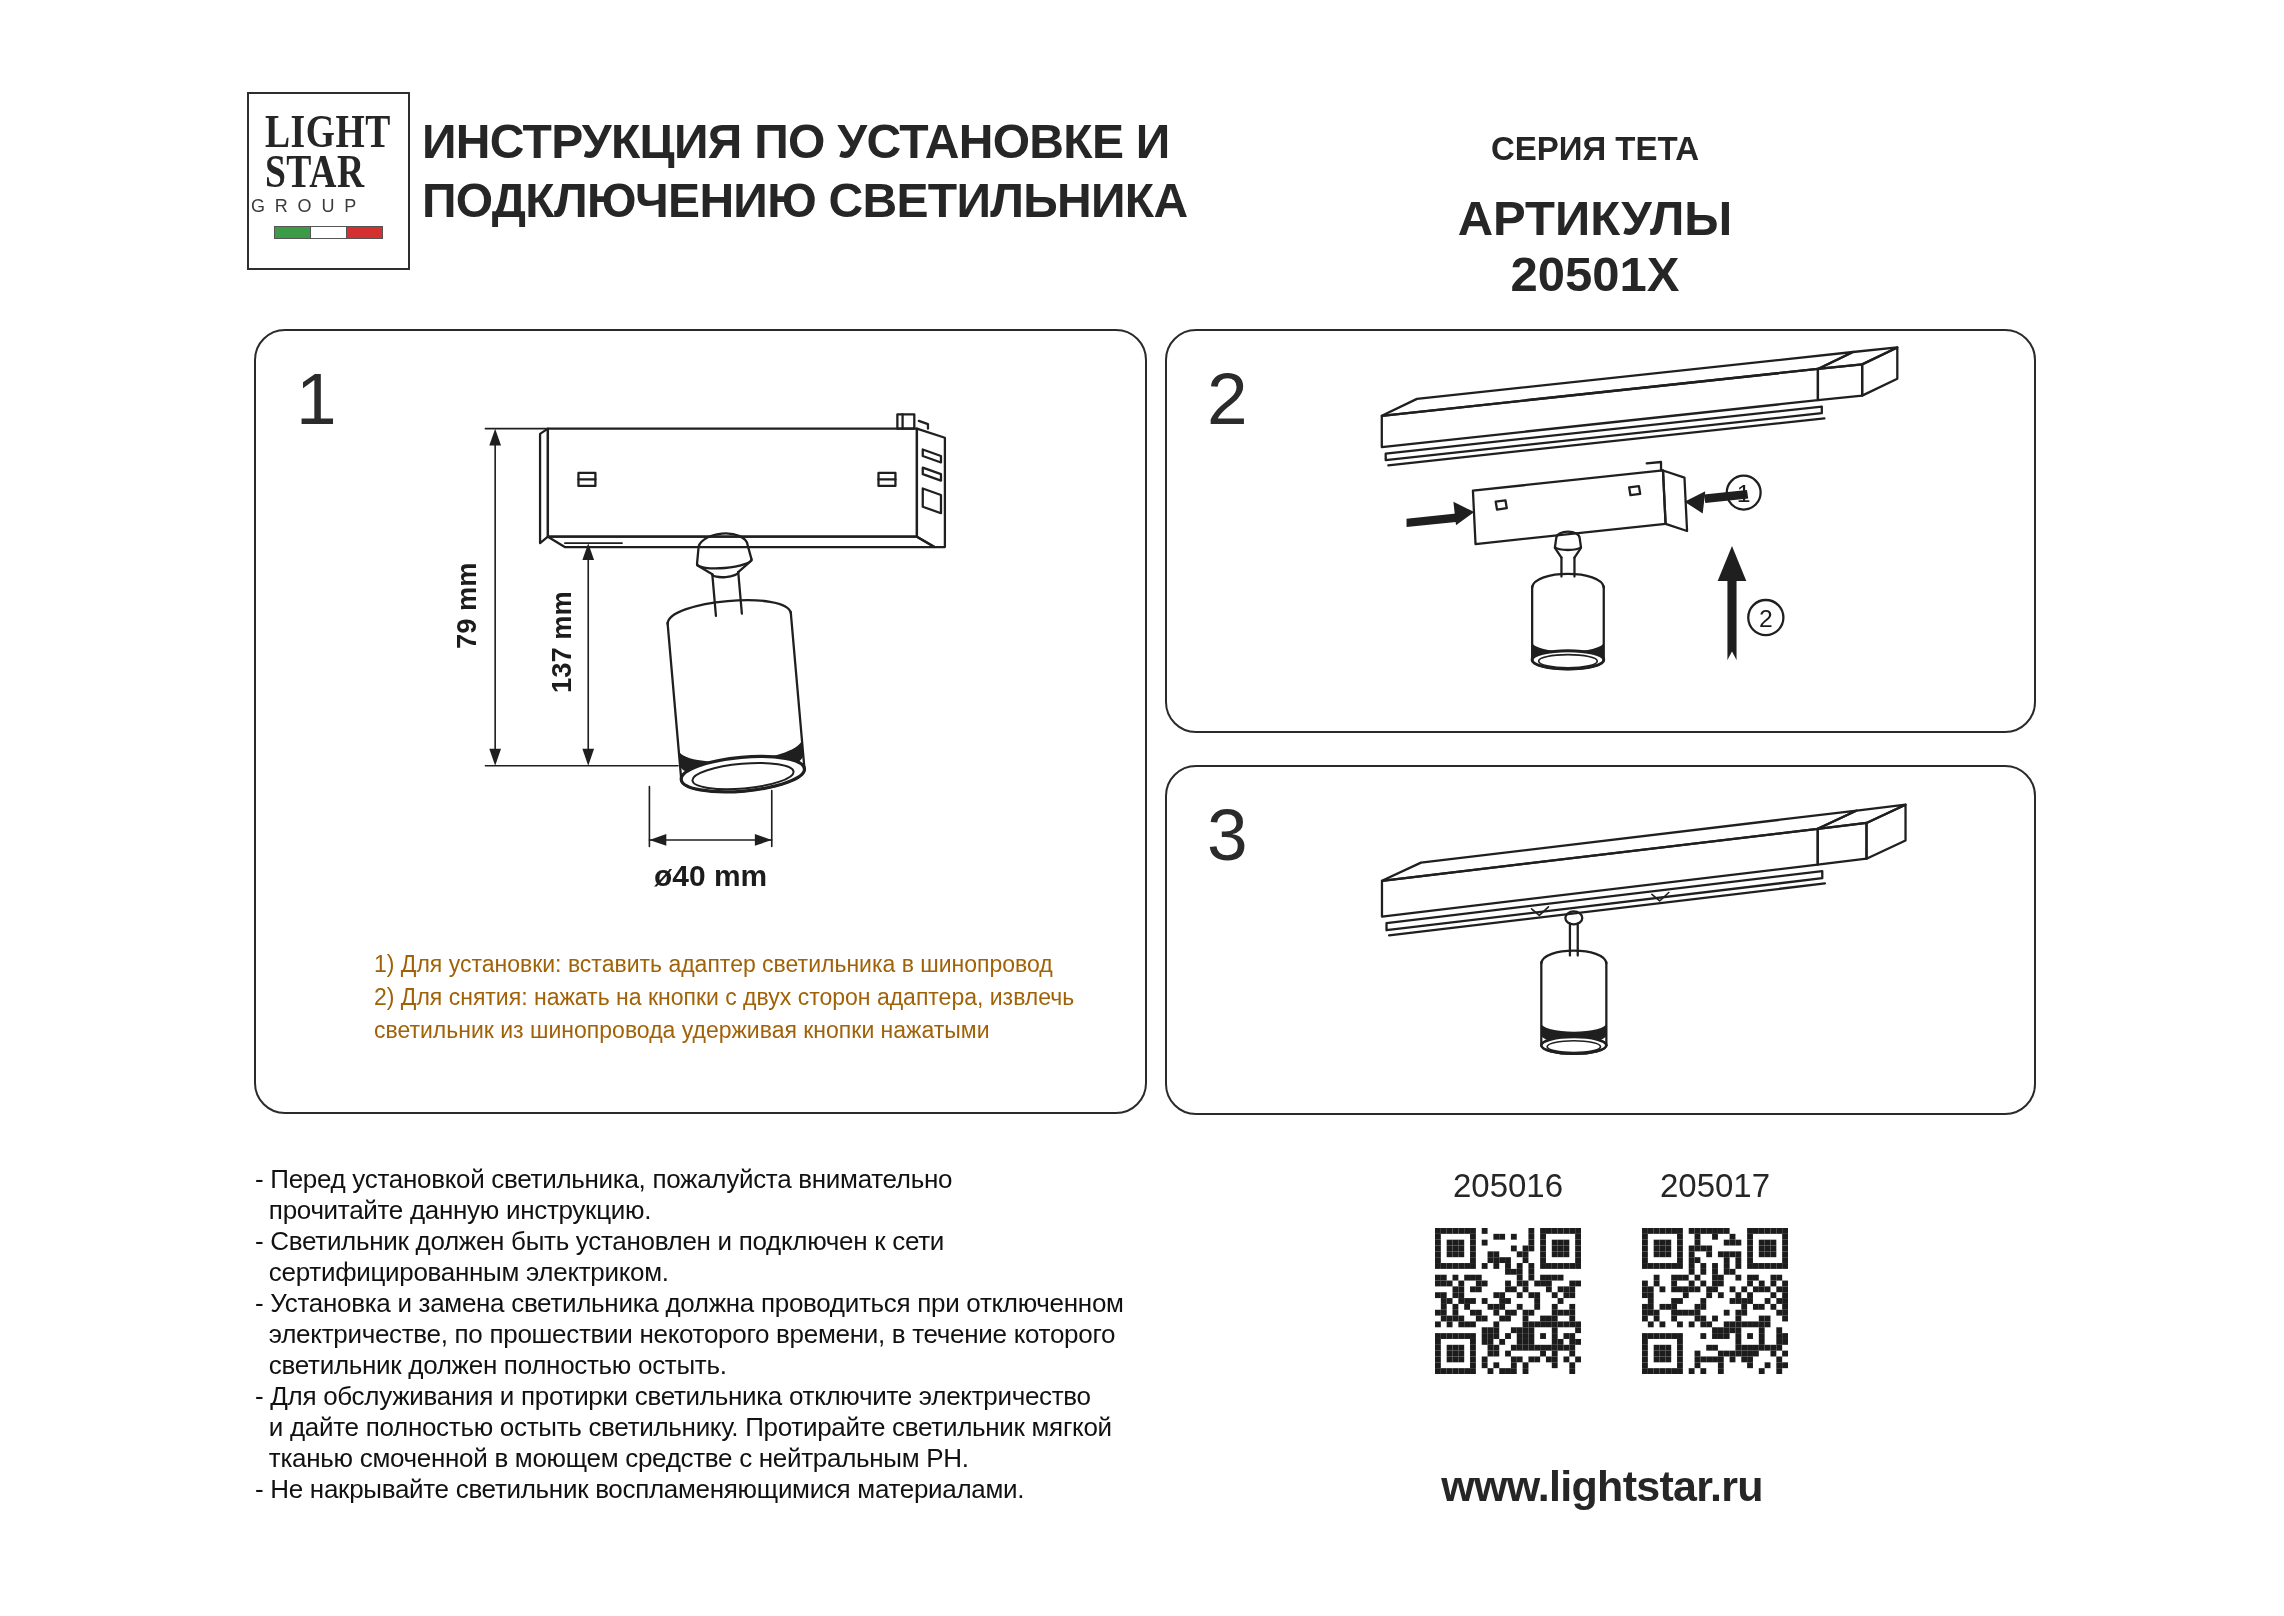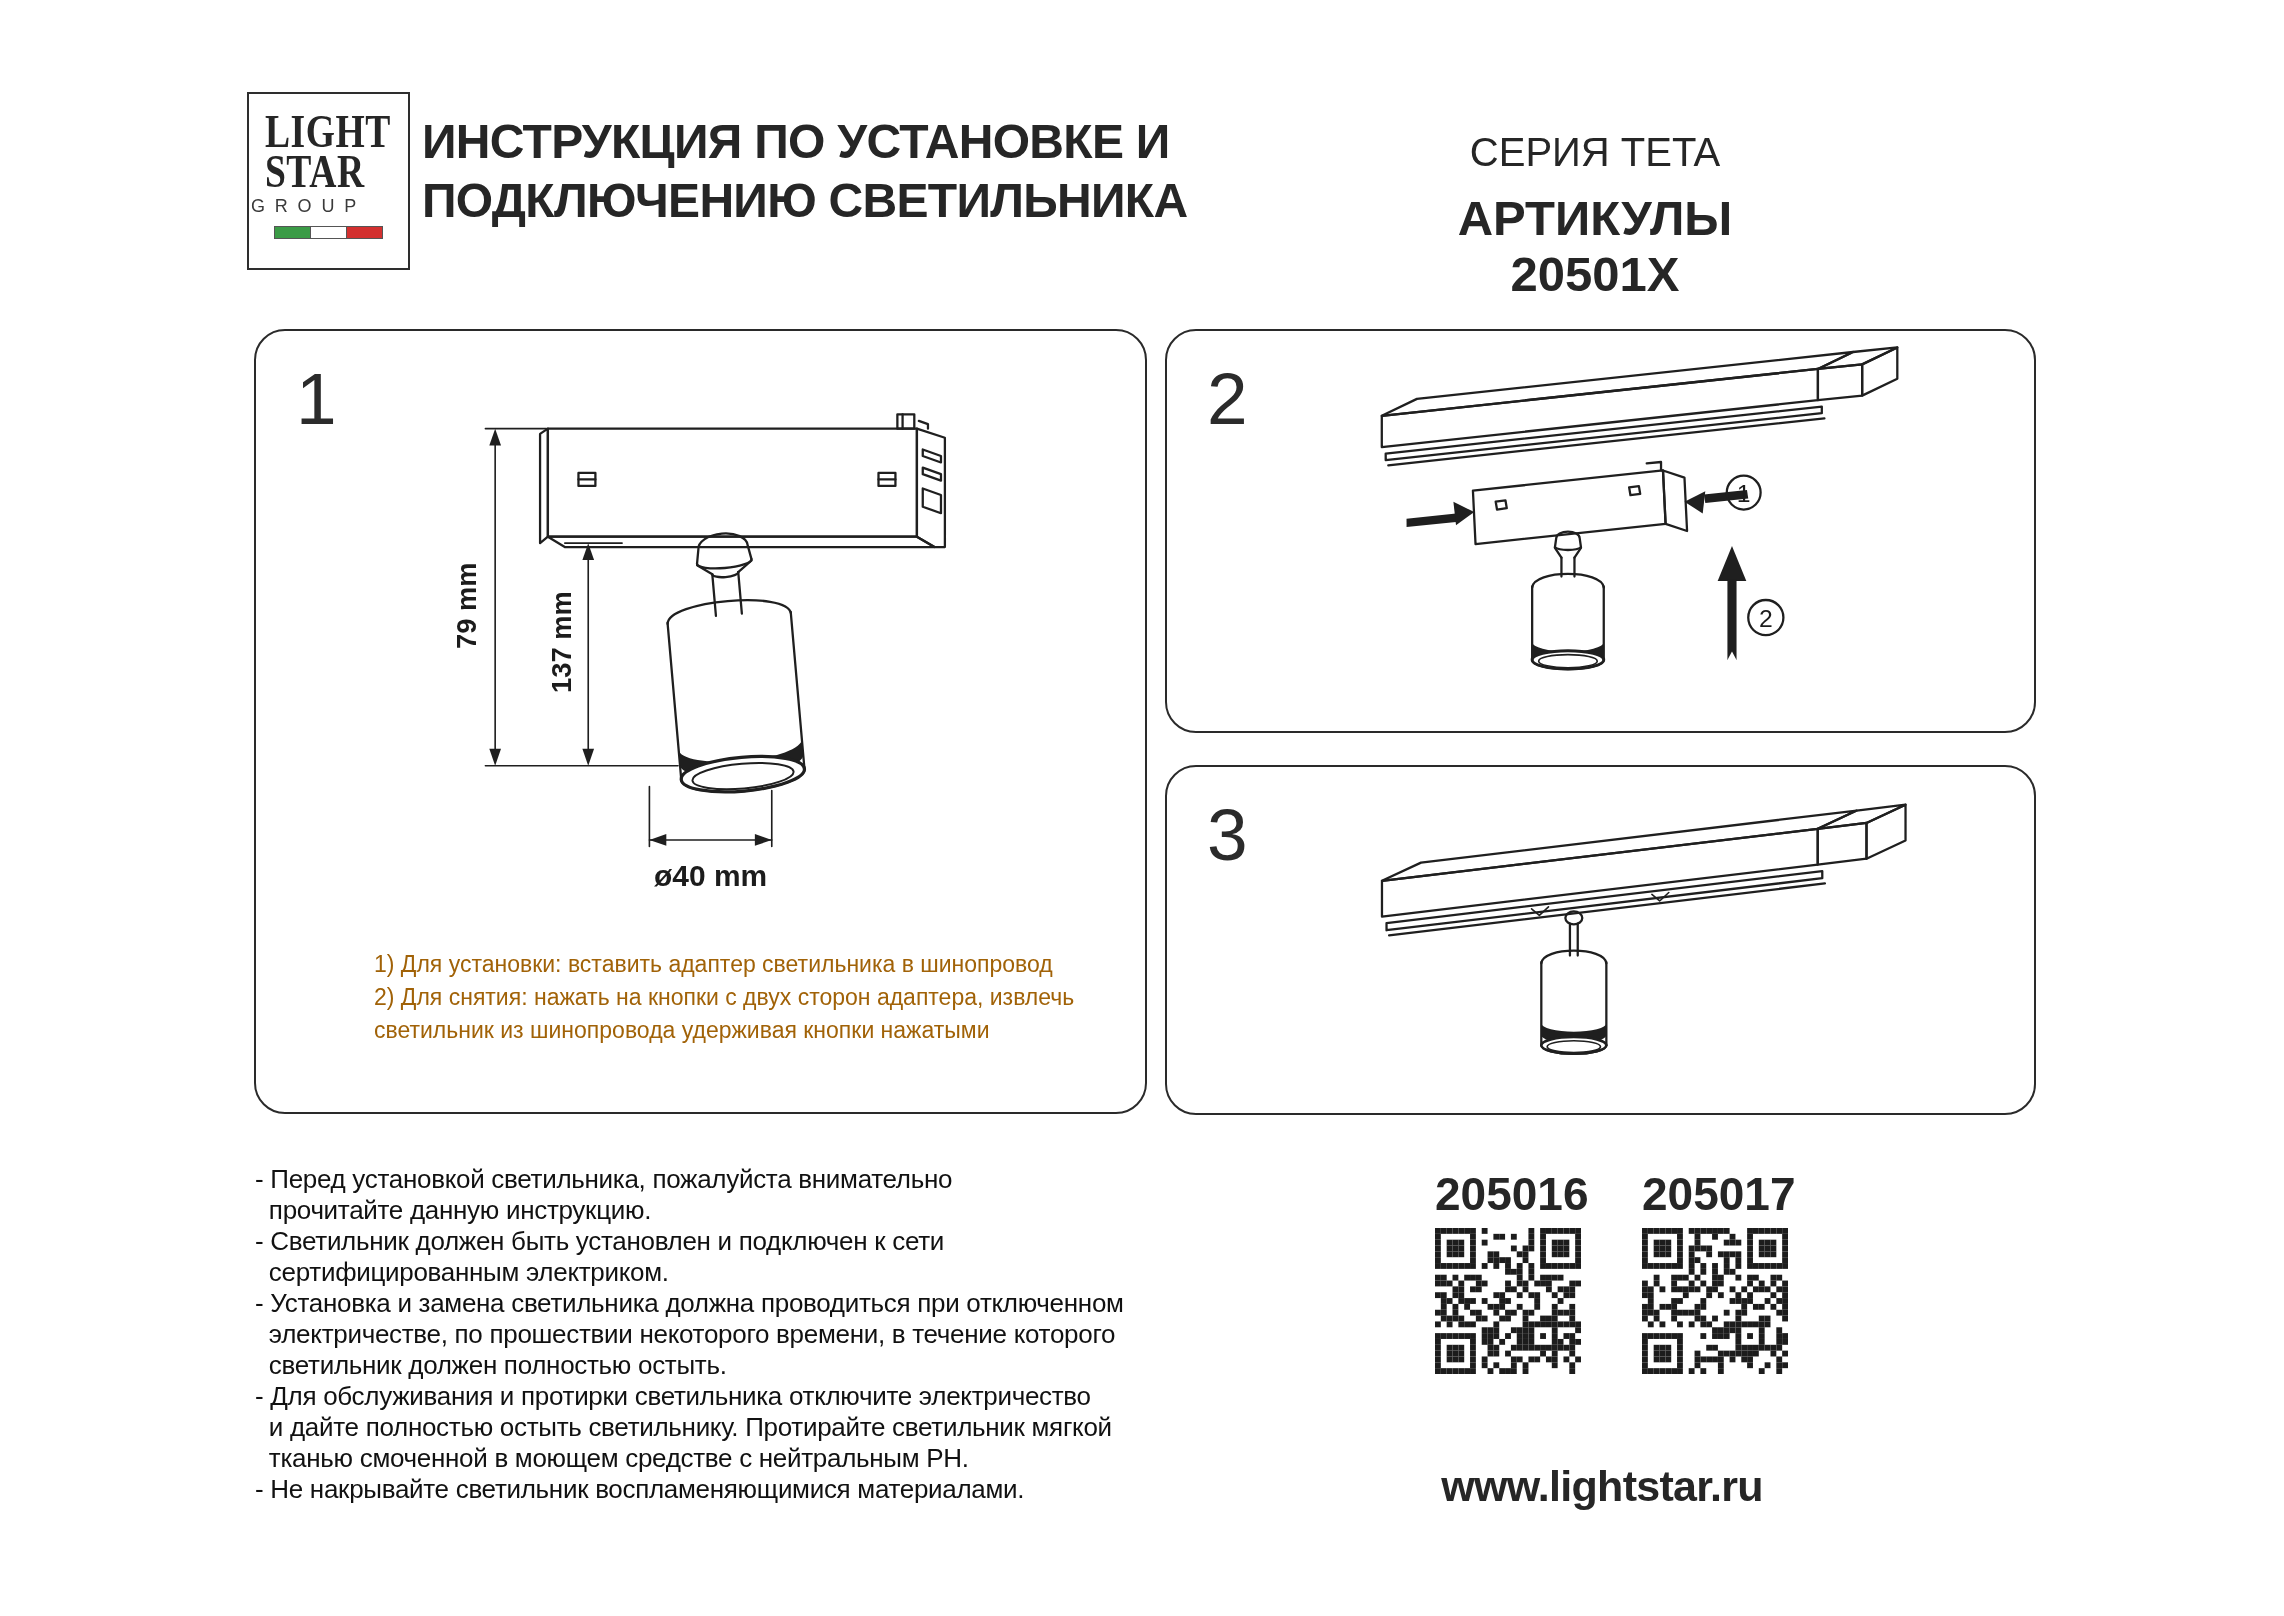--- a/index.html
+++ b/index.html
@@ -7,35 +7,35 @@
   .abs{position:absolute;}
 
   
   .logo-box{left:247px;top:92px;width:159px;height:174px;border:2px solid #2e2e2e;text-align:left;background:#fff;}
   .logo-word{font-family:"Liberation Serif",serif;font-weight:bold;font-size:47px;line-height:40px;letter-spacing:0.7px;color:#262626;transform:scaleX(.8);transform-origin:center;}
   .logo-word.first{margin-top:17px;}
   .logo-group{font-size:18px;letter-spacing:9.8px;color:#3a3a3a;margin-top:5.2px;padding-left:2px;font-weight:400;}
   .logo-flag{width:107px;height:11px;margin:9px auto 0 auto;display:flex;border:1.3px solid #555;}
   .logo-flag span{flex:1;height:100%;}
   .doc-title{left:422px;top:112px;width:814px;font-size:48px;font-weight:bold;line-height:59px;letter-spacing:-0.7px;color:#262626;}
-  .series{left:1380px;top:130px;width:430px;text-align:center;font-size:40px;font-weight:normal;color:#262626;}
+  .series{left:1380px;top:130px;width:430px;text-align:center;font-size:33px;font-weight:bold;color:#262626;}
   .articles-title{left:1380px;top:190px;width:430px;text-align:center;font-size:49px;font-weight:bold;color:#262626;}
 
   
   .panel{border:2px solid #2a2a2a;border-radius:31px;background:#fff;}
   #panel1{left:254px;top:329px;width:889px;height:781px;}
   #panel2{left:1165px;top:329px;width:867px;height:400px;}
   #panel3{left:1165px;top:765px;width:867px;height:346px;}
   .panel-num{position:absolute;left:40px;top:31px;font-size:73px;line-height:73px;color:#2b2b2b;}
   .panel svg{position:absolute;left:0;top:0;}
 
   .notes{position:absolute;left:118px;top:617px;width:729px;font-size:23px;line-height:33px;color:#a16207;}
   .warnings{left:255px;top:1164px;width:885px;font-size:26px;line-height:31px;color:#111;letter-spacing:-0.3px;}
 
-  .article-code{top:1167px;width:146px;font-size:46px;font-weight:bold;color:#262626;}
+  .article-code{top:1167px;width:146px;text-align:center;font-size:33px;font-weight:normal;color:#262626;}
   .qr{top:1228px;width:146px;height:146px;}
   .website{left:1400px;top:1462px;width:404px;text-align:center;font-size:43px;font-weight:bold;color:#262626;letter-spacing:-0.7px;}
 
   svg text{font-family:"Liberation Sans",sans-serif;}
 </style>
 </head>
 <body>
 
 <div class="abs logo-box">
   <div class="logo-word first">LIGHT</div>

